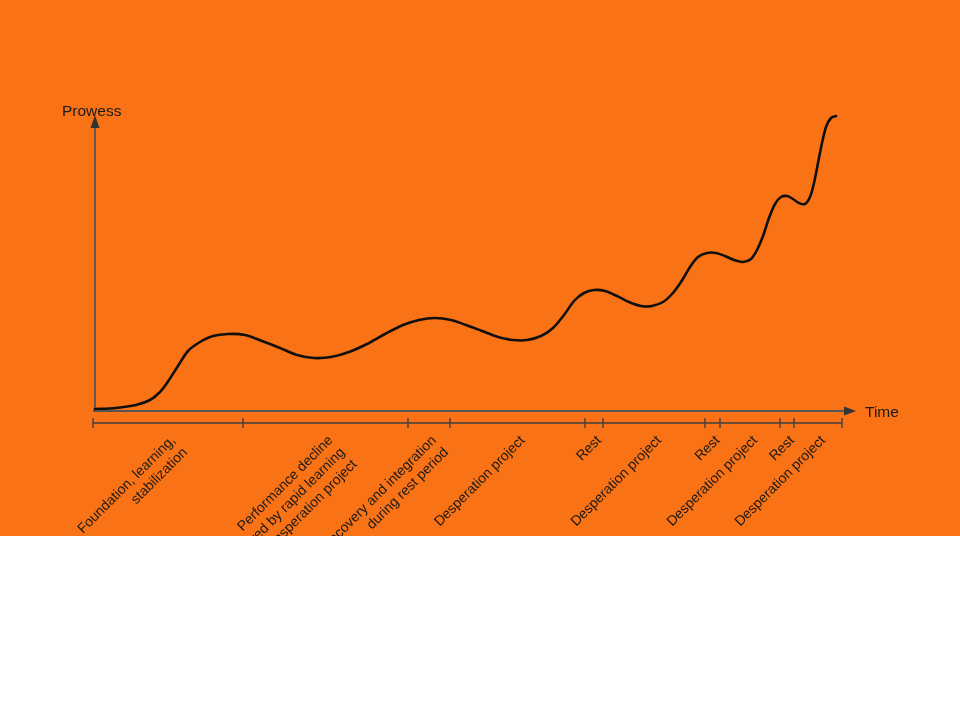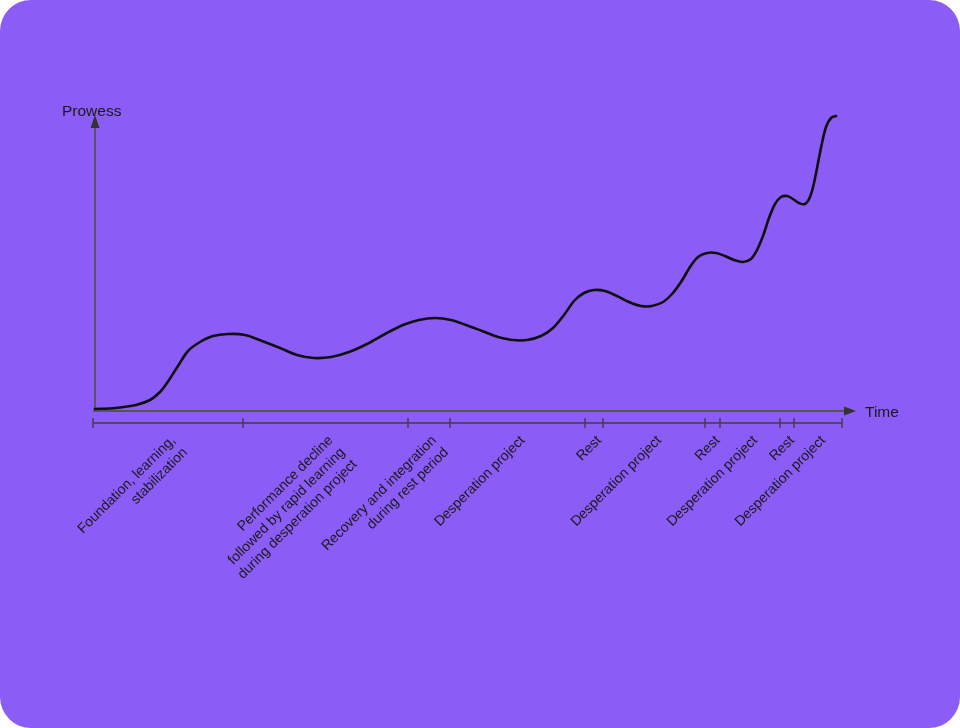--- a/index.html
+++ b/index.html
@@ -3,25 +3,24 @@
 <meta charset="utf-8">
 <style>
   html, body {
     margin: 0;
     padding: 0;
     background: #ffffff;
   }
   .stage {
     position: relative;
     width: 960px;
-    height: 728px;
-    background: #8b5cf6;
+    height: 536px;
+    background: #f97316;
     overflow: hidden;
     font-family: "Liberation Sans", "DejaVu Sans", sans-serif;
-    border-radius: 31px;
   }
   svg { display: block; }
   .axis-line {
     stroke: #555555;
     stroke-width: 1.8;
     fill: none;
     stroke-linecap: butt;
   }
   .ruler-line {
     stroke: #3f3f3f;

